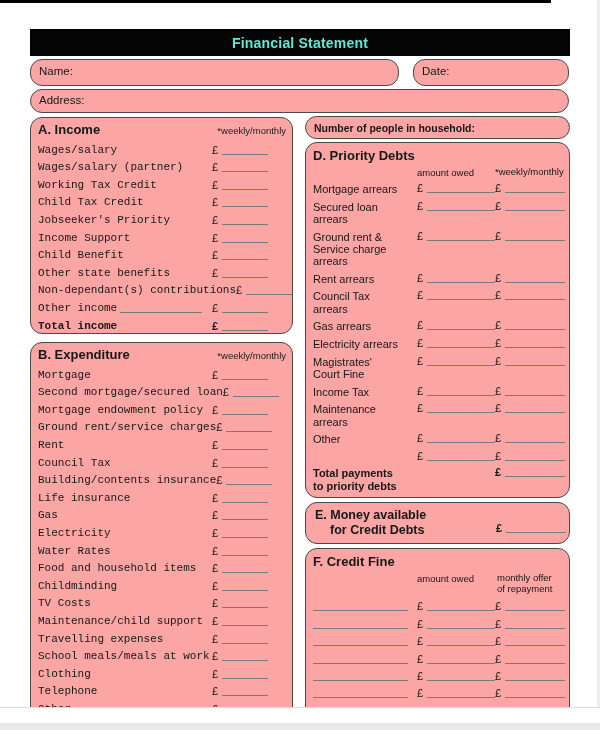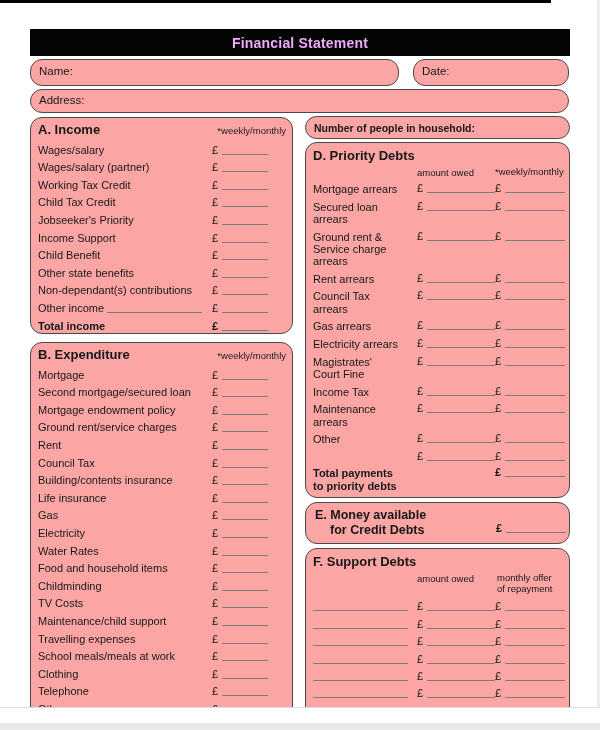--- a/index.html
+++ b/index.html
@@ -2,39 +2,39 @@
 <html><head>
 <meta charset="utf-8">
 <style>
   html,body{margin:0;padding:0;background:#ffffff;}
   .screen{position:relative;width:600px;height:730px;background:#ffffff;overflow:hidden;
           color:#171717;font-family:"Liberation Sans","DejaVu Sans",sans-serif;}
   .topstrip{position:absolute;left:0;top:0;width:551px;height:3px;background:#000;}
   .rightedge{position:absolute;top:0;right:0;width:3px;height:730px;background:#ededed;}
   .titlebar{position:absolute;left:30px;top:29px;width:540px;height:27px;background:#040404;
             display:flex;align-items:center;justify-content:center;}
-  .titlebar .t{color:#f0abfc;font-size:14px;font-weight:bold;letter-spacing:.2px;}
+  .titlebar .t{color:#5eead4;font-size:14px;font-weight:bold;letter-spacing:.2px;}
   .fbox{position:absolute;border:1.5px solid #4a4a4a;border-radius:12px;box-sizing:border-box;background:#fca5a5;}
   #nameBox{left:30px;top:59px;width:369px;height:27px;padding:5px 8px;font-size:11.5px;}
   #dateBox{left:413px;top:59px;width:156px;height:27px;padding:5px 8px;font-size:11.5px;}
   #addressBox{left:30px;top:89px;width:539px;height:24px;padding:4px 8px;font-size:11.5px;}
   #householdBox{left:305px;top:116px;width:265px;height:23px;padding:5px 8px;font-size:10.5px;font-weight:bold;}
   #incomeBox{left:30px;top:117px;width:263px;height:217px;padding:4px 6px 0 7px;}
   #expBox{left:30px;top:342px;width:263px;height:395px;padding:4px 6px 0 7px;border-bottom-left-radius:0;border-bottom-right-radius:0;}
   #dBox{left:305px;top:142px;width:265px;height:356px;padding:5px 5px 0 7px;}
   #eBox{left:305px;top:502px;width:265px;height:42px;padding:5px 21px 0 9px;}
   #fBox{left:305px;top:548px;width:265px;height:190px;padding:5px 5px 0 7px;border-bottom-left-radius:0;border-bottom-right-radius:0;}
   .sec-head{display:flex;justify-content:space-between;align-items:flex-start;height:16px;margin-bottom:3px;}
   .sec-title{font-size:13px;font-weight:bold;white-space:nowrap;}
   .unit-note{font-size:9.5px;padding-top:3px;color:#1c1c1c;}
   .bold{font-weight:bold;}
   .pre{white-space:pre-line;}
   .rows{padding-right:18px;}
   .arow{display:flex;align-items:flex-end;height:17.6px;padding-bottom:3px;box-sizing:border-box;}
-  .lbl{font-size:11px;white-space:nowrap;flex:0 0 auto;}
+  .lbl{font-size:11px;white-space:nowrap;flex:0 0 auto;font-family:Liberation Mono, monospace;}
   .arow .spacefill{flex:1;}
   .money{display:flex;align-items:flex-end;flex:0 0 auto;}
   .pound{font-size:11px;margin-right:4px;line-height:11px;}
   .uline{display:inline-block;height:3px;border-bottom:1.3px solid #7b7b7b;margin-bottom:1px;}
   .amoney{width:56px;}
   .amoney .uline{flex:1;}
   .trail{flex:1;margin:0 10px 1px 3px;}
   .dhead{display:flex;margin:1px 0 5px 0;}
   .dh1{margin-left:104px;width:78px;font-size:9.5px;}
   .dh2{flex:1;font-size:9.5px;line-height:10.5px;}
@@ -511,21 +511,21 @@
       <span class="l2">for Credit Debts</span>
     </div>
     <span class="money emoney bold">
       <span class="pound">£</span>
       <span class="uline" style="flex:1;"></span>
     </span>
   </div>
 
   <div class="fbox" id="fBox">
     <div class="sec-head">
-      <span class="sec-title">F. Support Debts</span>
+      <span class="sec-title">F. Credit Fine</span>
     </div>
     <div class="fhead">
       <span class="fh1">amount owed</span>
       <span class="fh2 pre">monthly offer
 of repayment</span>
     </div>
     <div id="f-rows">
         <div class="frow">
           <span class="uline fname"></span>
           <span class="money dmoney1">

